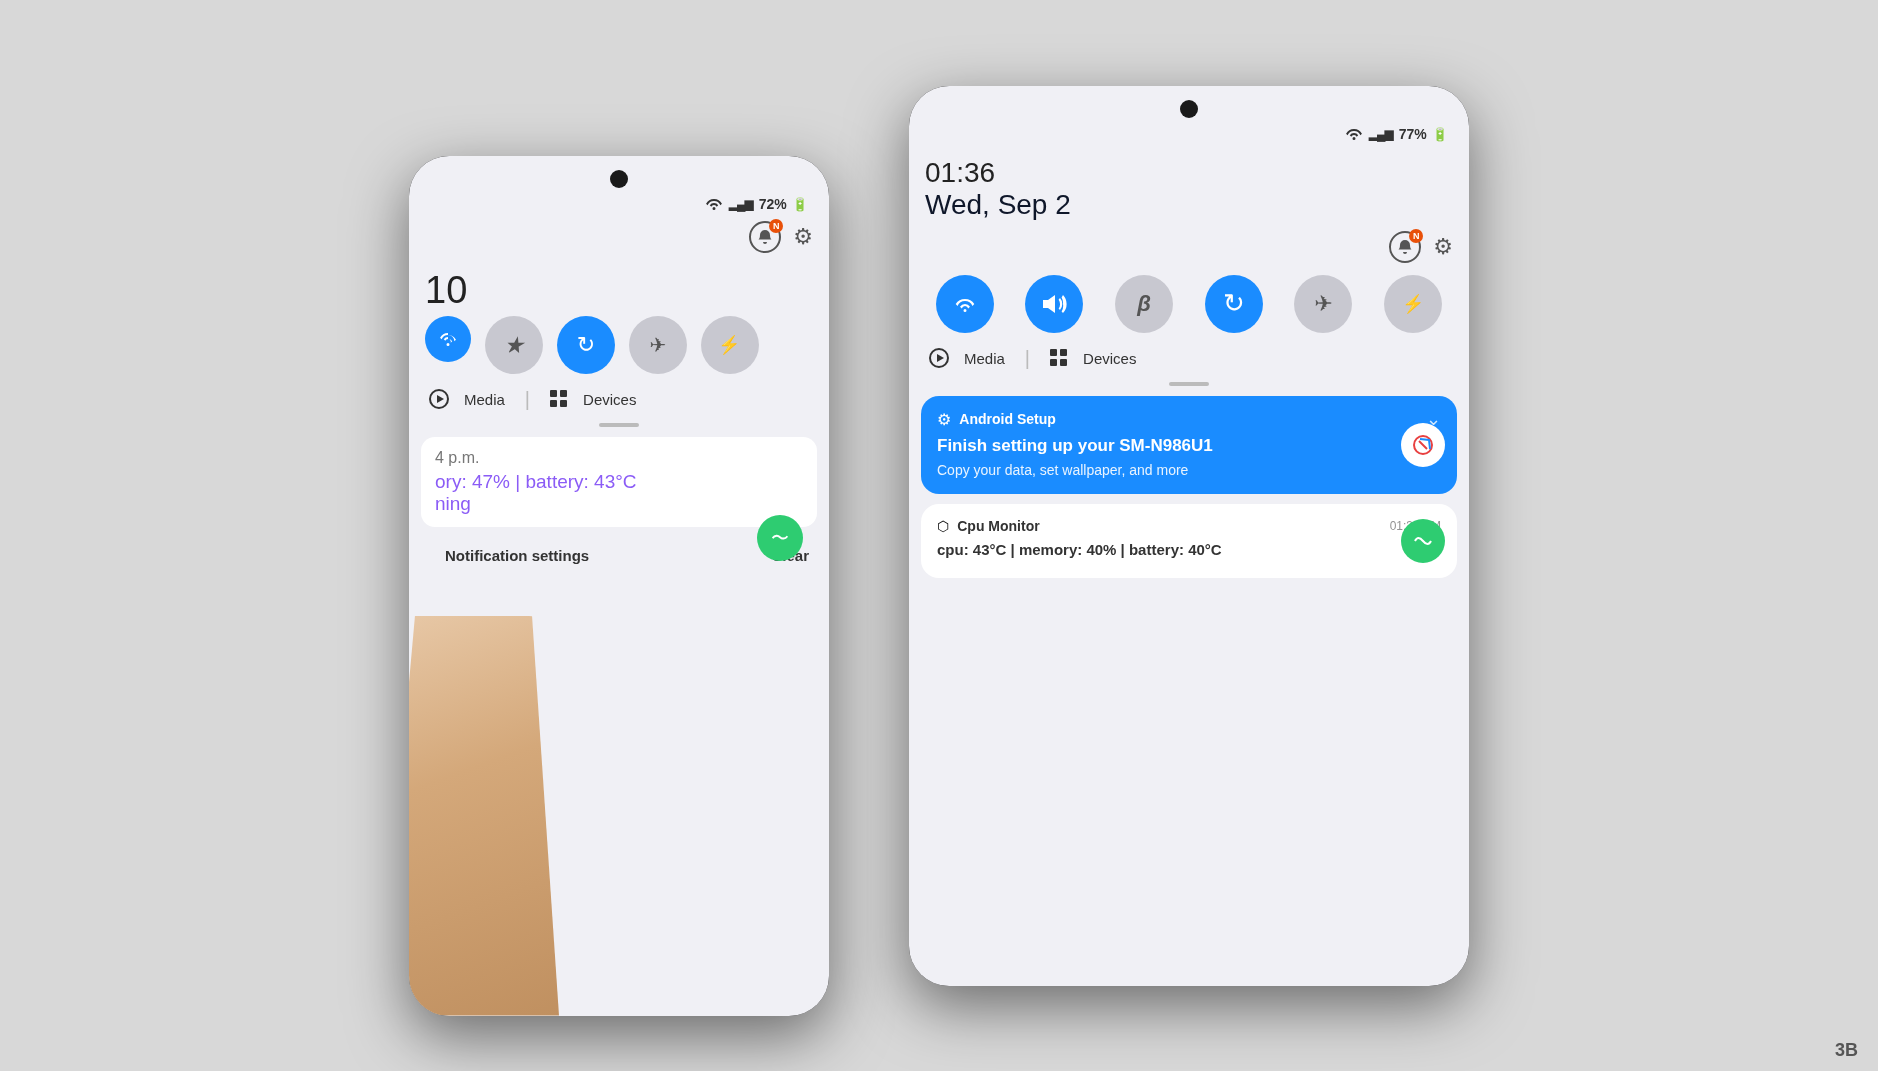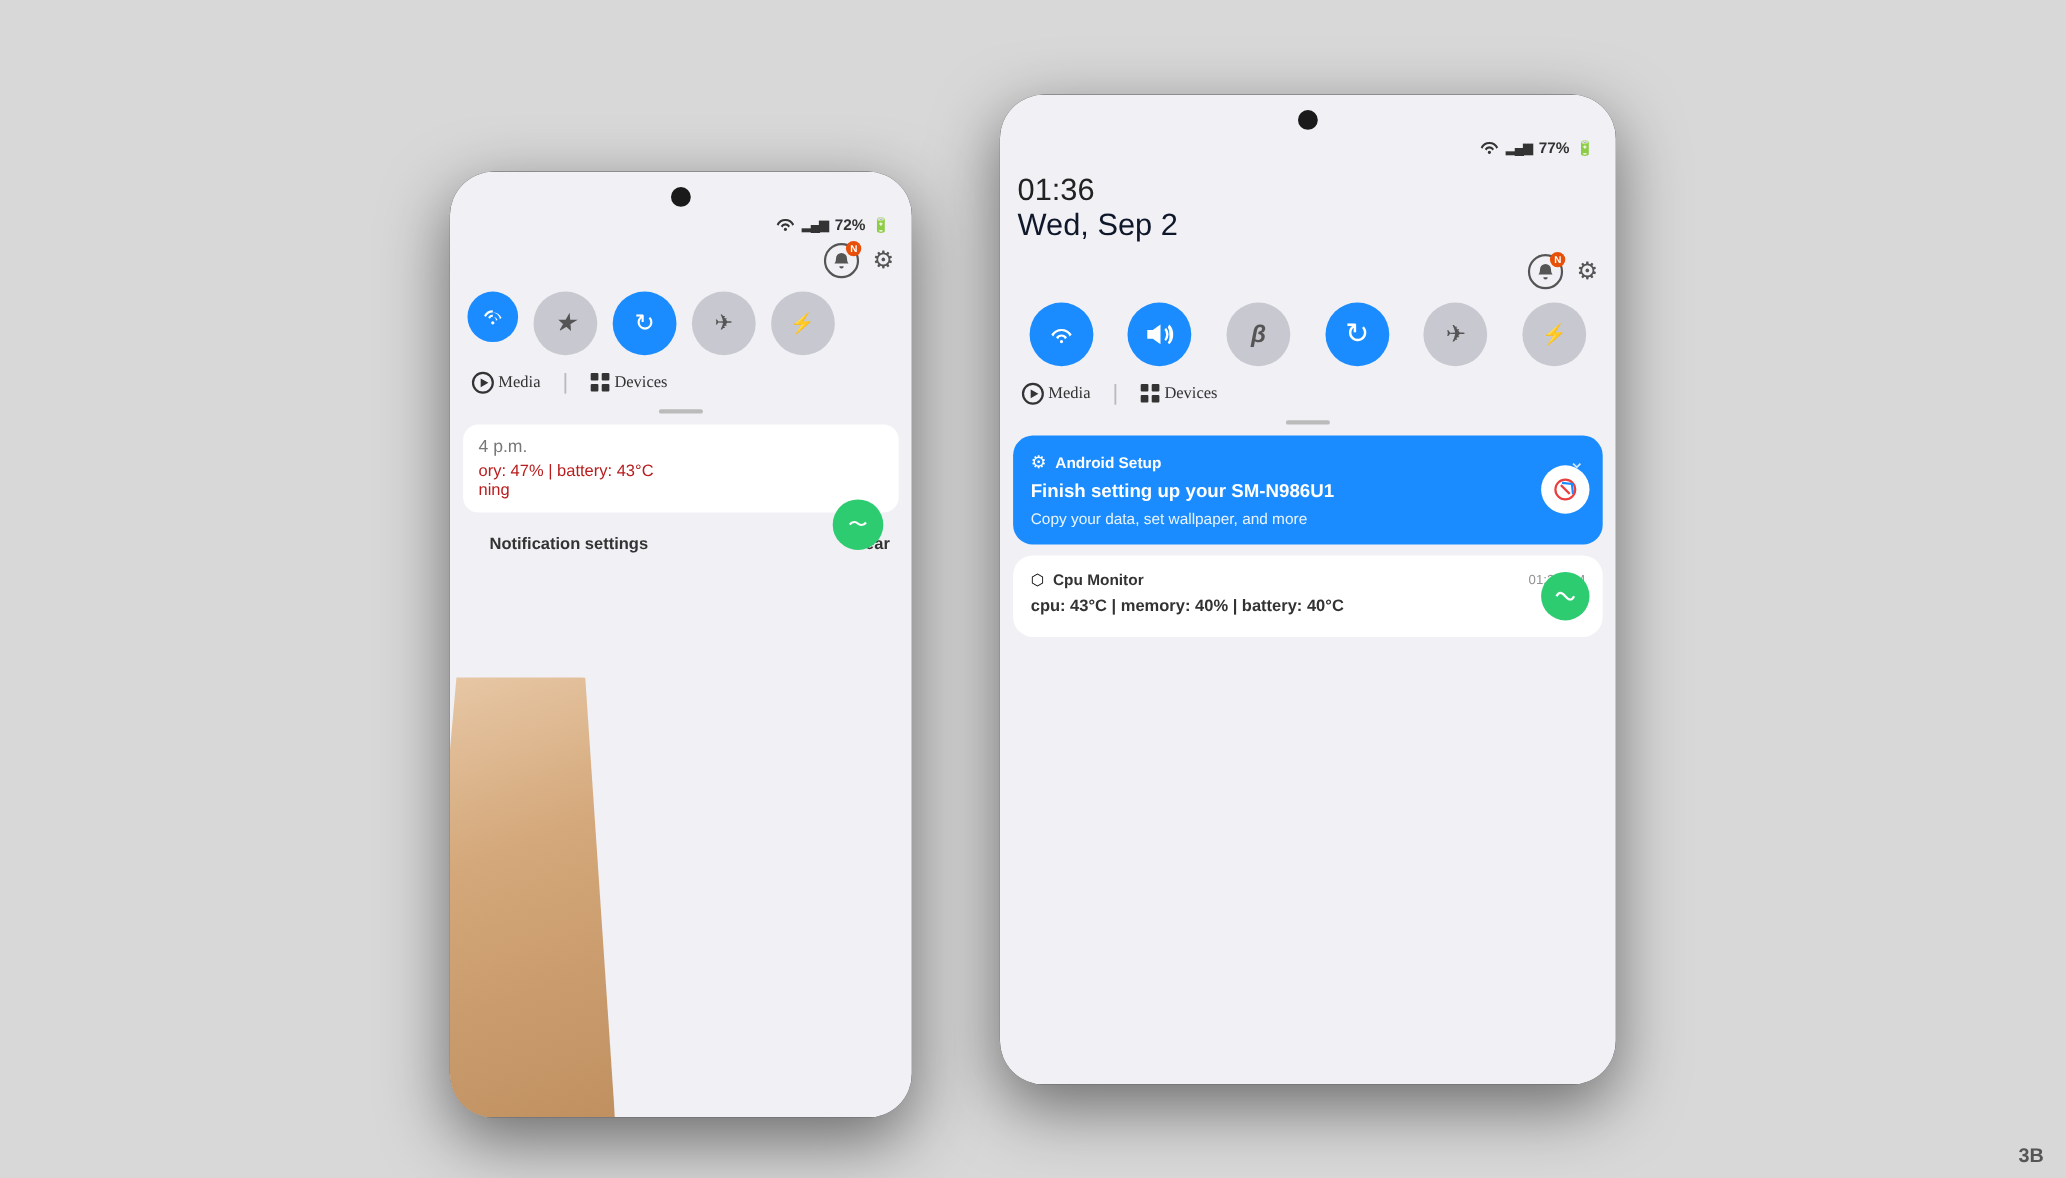--- a/index.html
+++ b/index.html
@@ -155,22 +155,21 @@
       display: flex;
       align-items: center;
       padding: 6px 20px 8px;
       gap: 20px;
       font-size: 15px;
       color: #333;
     }
     .media-item {
       display: flex;
       align-items: center;
-      gap: 4px;
-      font-family: Liberation Serif, serif;
+      gap: 15px;
     }
     .play-icon {
       width: 20px;
       height: 20px;
       border-radius: 50%;
       border: 2px solid #333;
       display: flex;
       align-items: center;
       justify-content: center;
     }
@@ -304,22 +303,22 @@
     }
 
     
     .notif-simple {
       background: white;
       border-radius: 14px;
       padding: 12px 14px;
       margin-bottom: 8px;
     }
     .notif-simple-text {
-      font-size: 15px;
-      color: #b91c1c;
+      font-size: 19px;
+      color: #8b5cf6;
     }
 
     
     .hand-overlay {
       position: absolute;
       bottom: 0;
       left: -30px;
       width: 180px;
       height: 400px;
       background: linear-gradient(160deg, #e8c9a8 0%, #d4a87a 40%, #c09060 100%);
@@ -395,20 +394,21 @@
     <div class="qs-header-row">
       <div class="qs-notif-badge">
         <svg width="16" height="16" viewBox="0 0 16 16">
             <path d="M8 1a5 5 0 015 5c0 3 1 4 1.5 4.5H1.5C2 10 3 9 3 6a5 5 0 015-5zm0 14a2 2 0 01-2-2h4a2 2 0 01-2 2z" fill="#555"></path>
           </svg>
         <div class="n-badge">N</div>
       </div>
       <div class="qs-gear">⚙</div>
     </div>
 
+    <div class="partial-text">10</div>
 
     <div class="toggles-row">
 
       <div class="toggle-btn toggle-active" style="width:46px;height:46px;font-size:20px;">
         <svg width="22" height="18" viewBox="0 0 22 18">
             <path d="M11 13a1.5 1.5 0 110 3 1.5 1.5 0 010-3zm0-4a5 5 0 014.24 2.35l-1.5 1.5A3 3 0 0011 9a3 3 0 00-2.74 1.85l-1.5-1.5A5 5 0 0111 7zm0-4a9 9 0 017.94 4.76l-1.52 1.52A7 7 0 0011 5a7 7 0 00-6.42 4.28L3.06 7.76A9 9 0 0111 3z" fill="white"></path>
           </svg>
       </div>
 
       <div class="toggle-btn toggle-inactive" style="font-size:20px; font-weight:bold; font-style:italic;">★</div>

